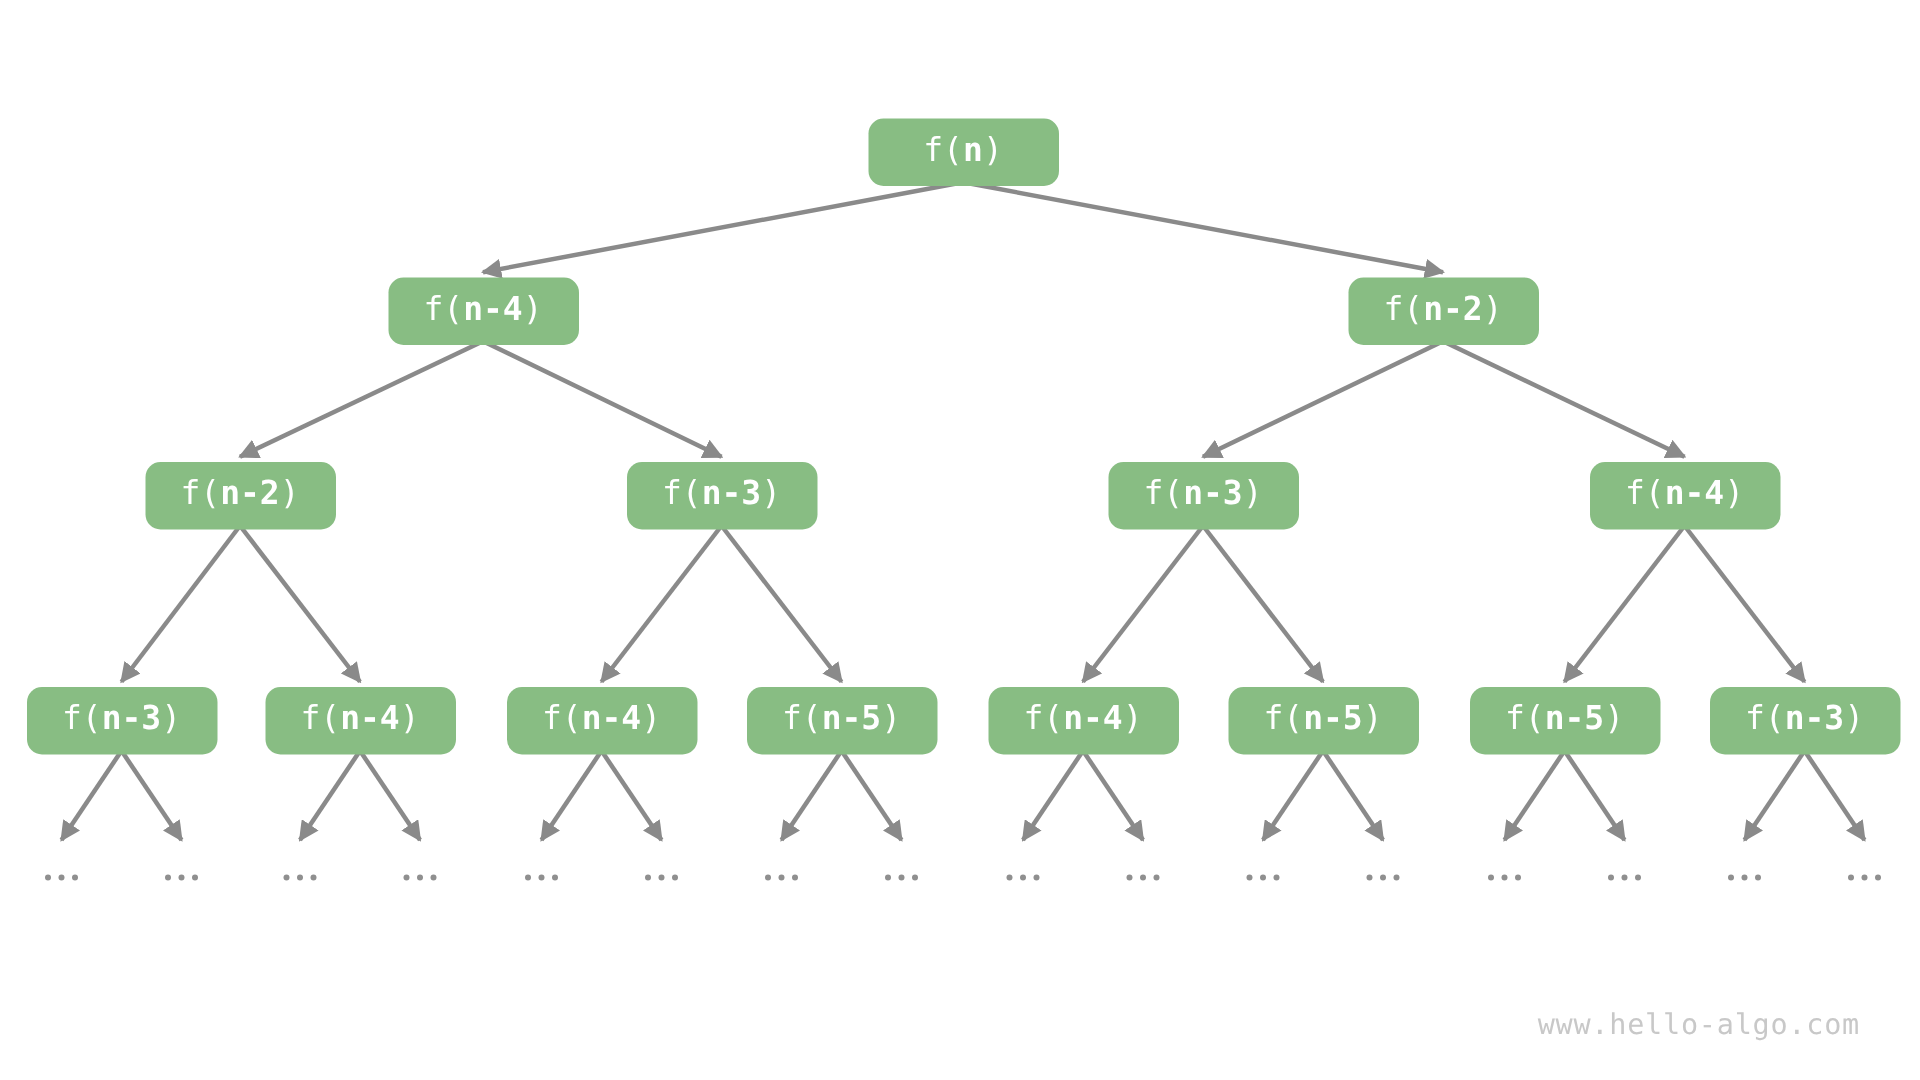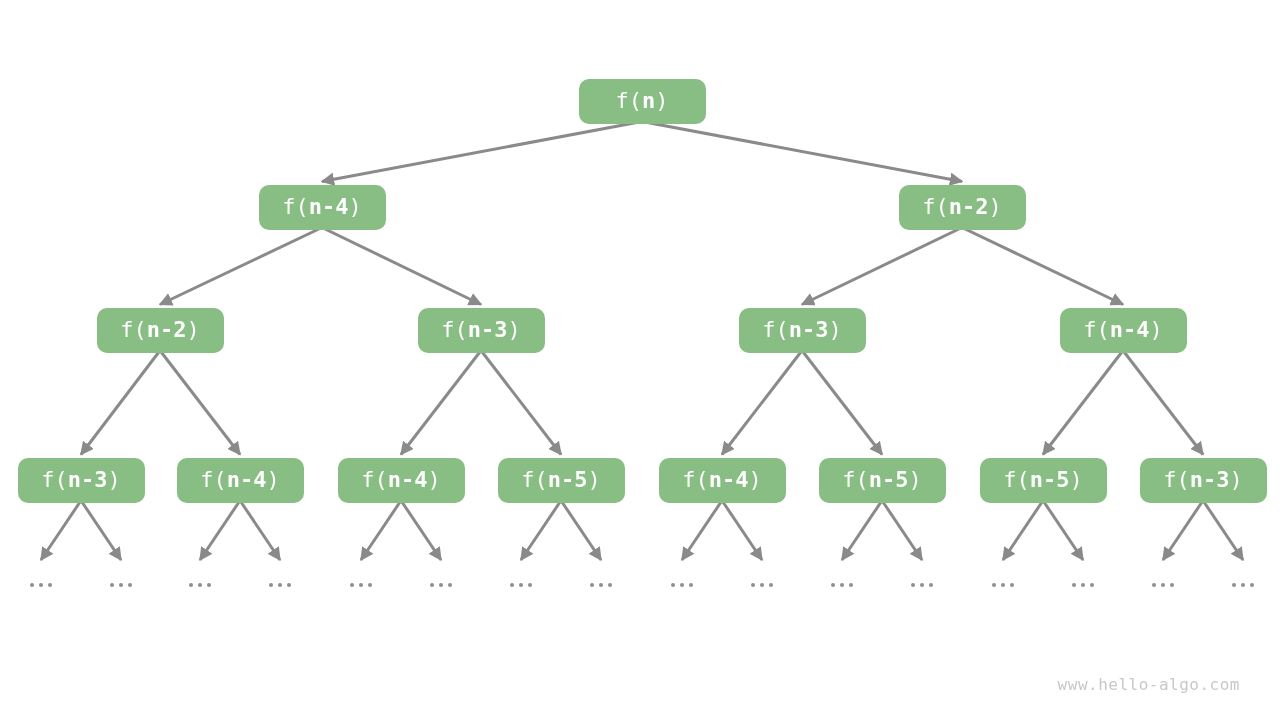--- a/index.html
+++ b/index.html
@@ -48,21 +48,21 @@
     display: block;
     width: 4px;
     height: 4px;
     border-radius: 50%;
     background: #8f8f8f;
   }
   .watermark {
     position: absolute;
     right: 40px;
     bottom: 26px;
-    font-size: 16px;
+    font-size: 19px;
     color: #c8c8c8;
     letter-spacing: 0.5px;
   }
 </style>
 </head>
 <body>
 
 <div class="canvas">
   <svg id="edges-svg" viewBox="0 0 1280 720" xmlns="http://www.w3.org/2000/svg">
     <defs>

